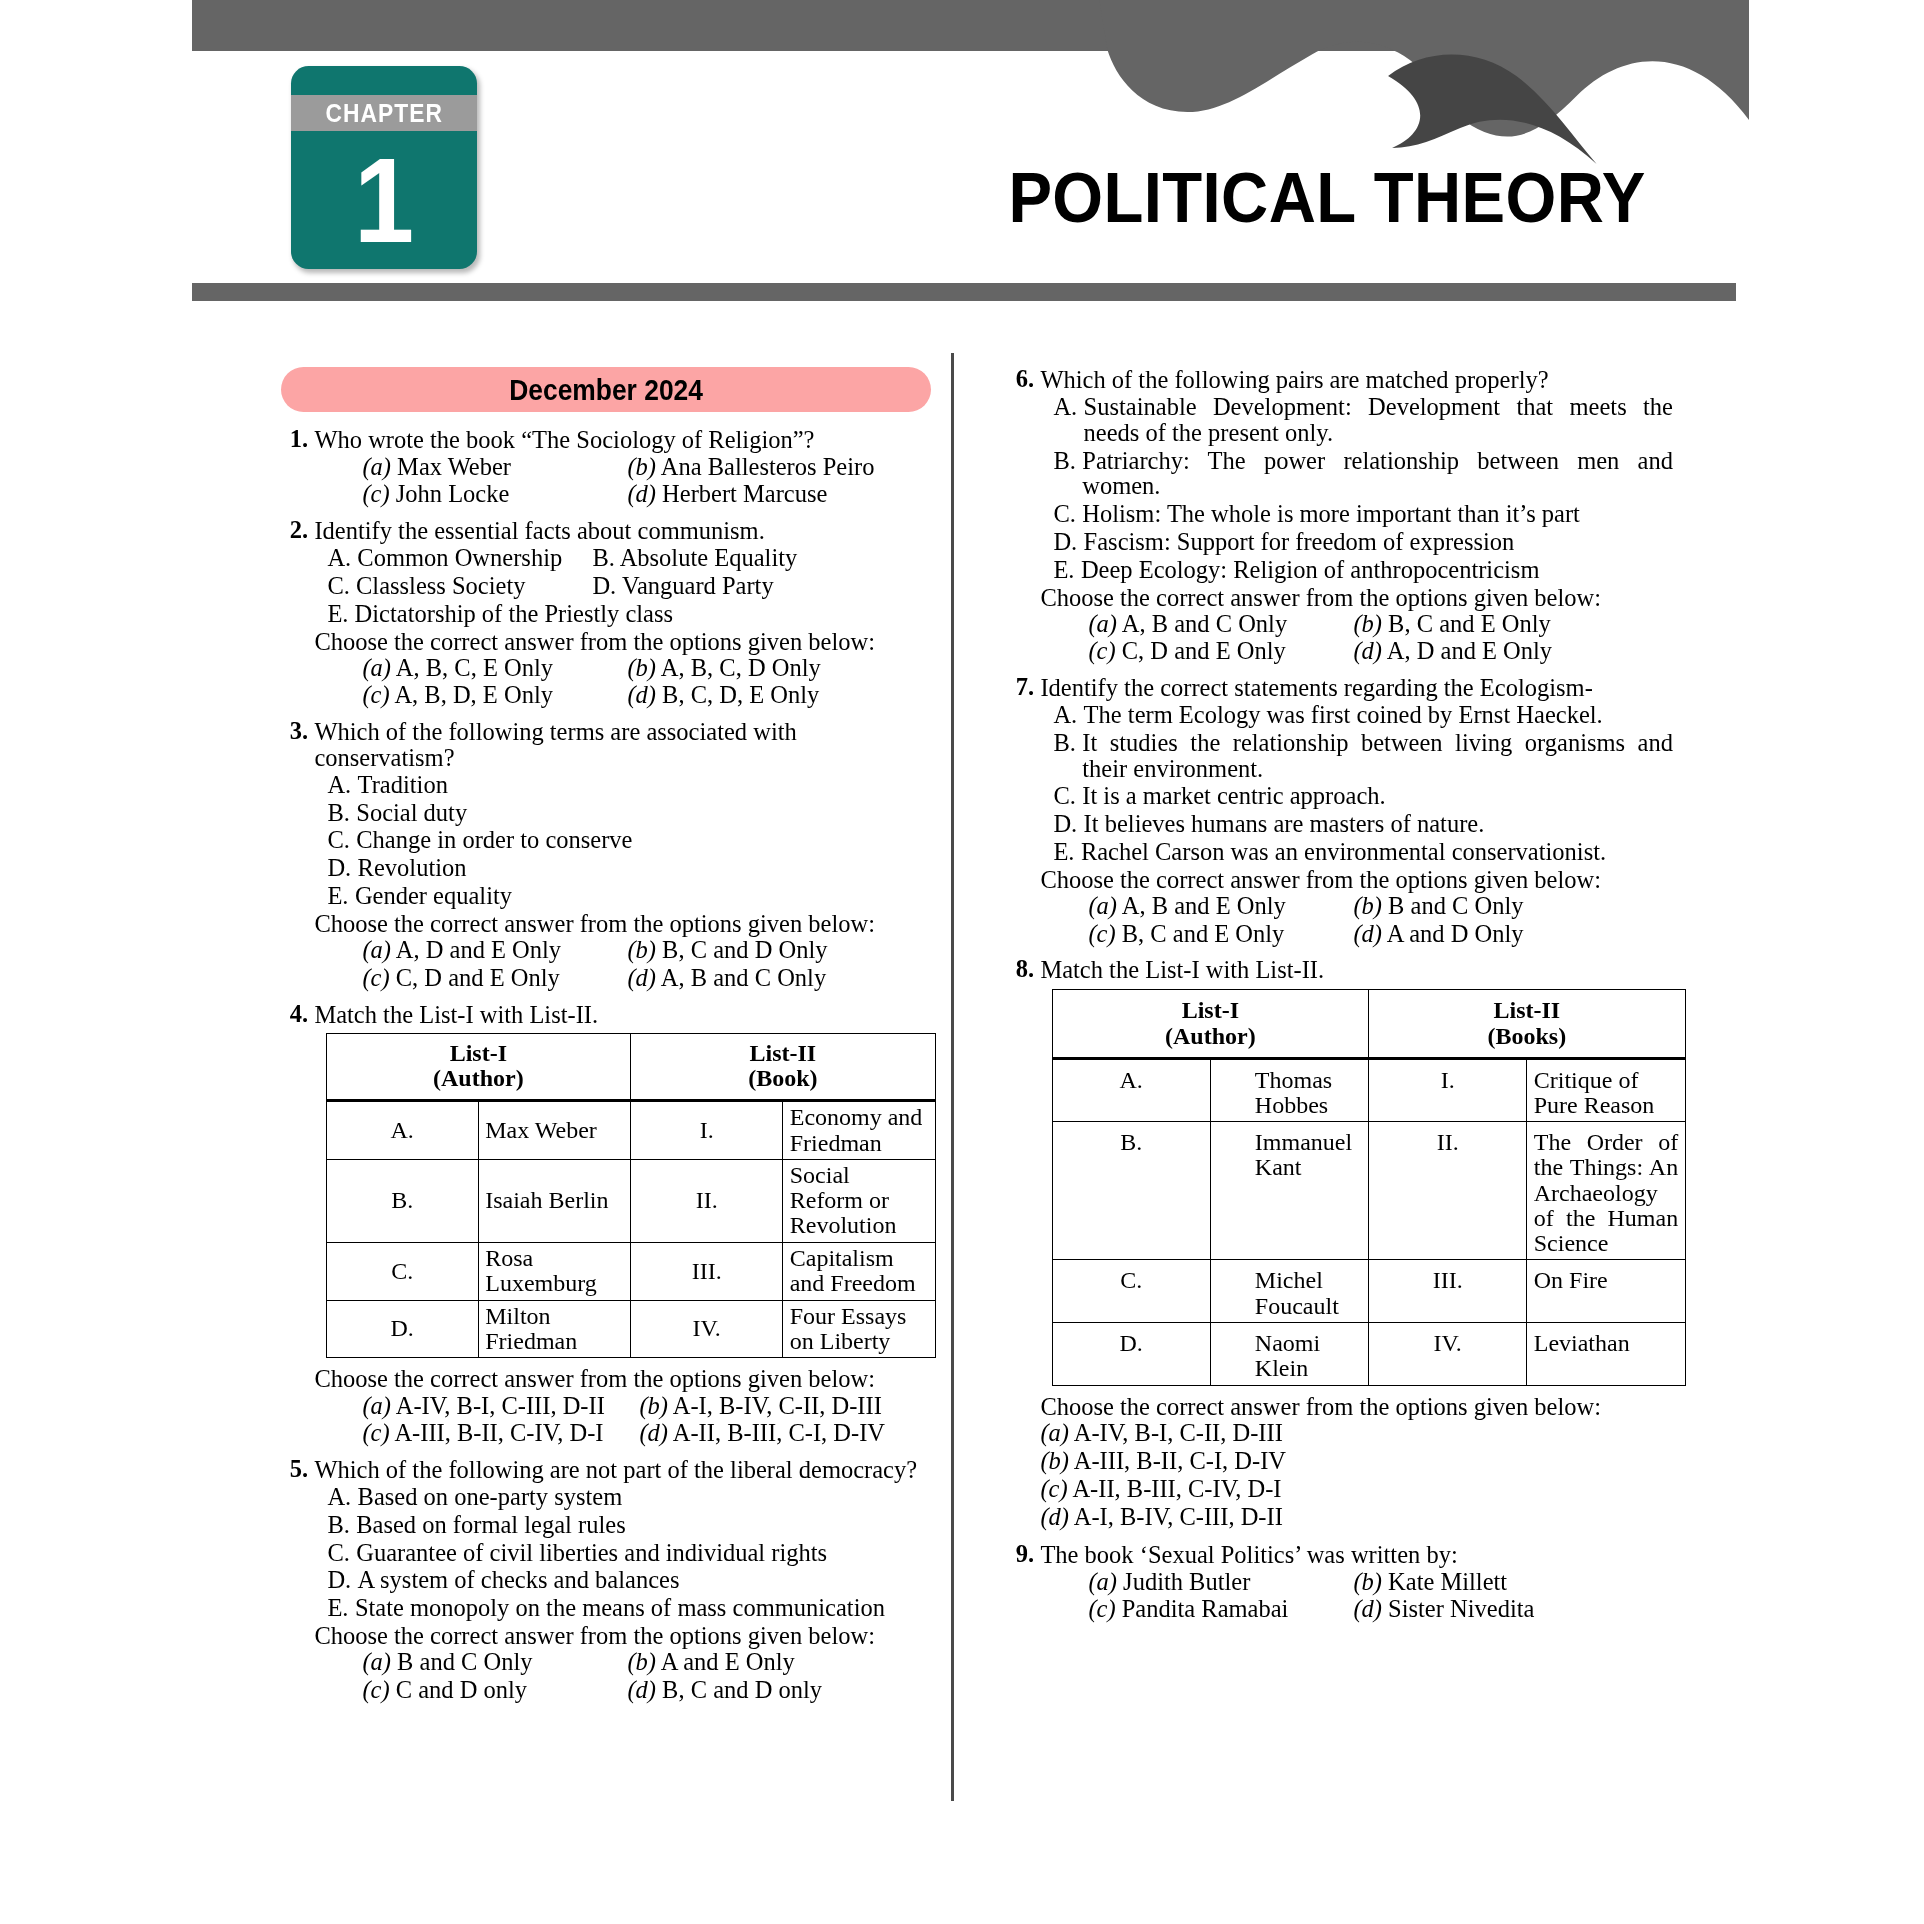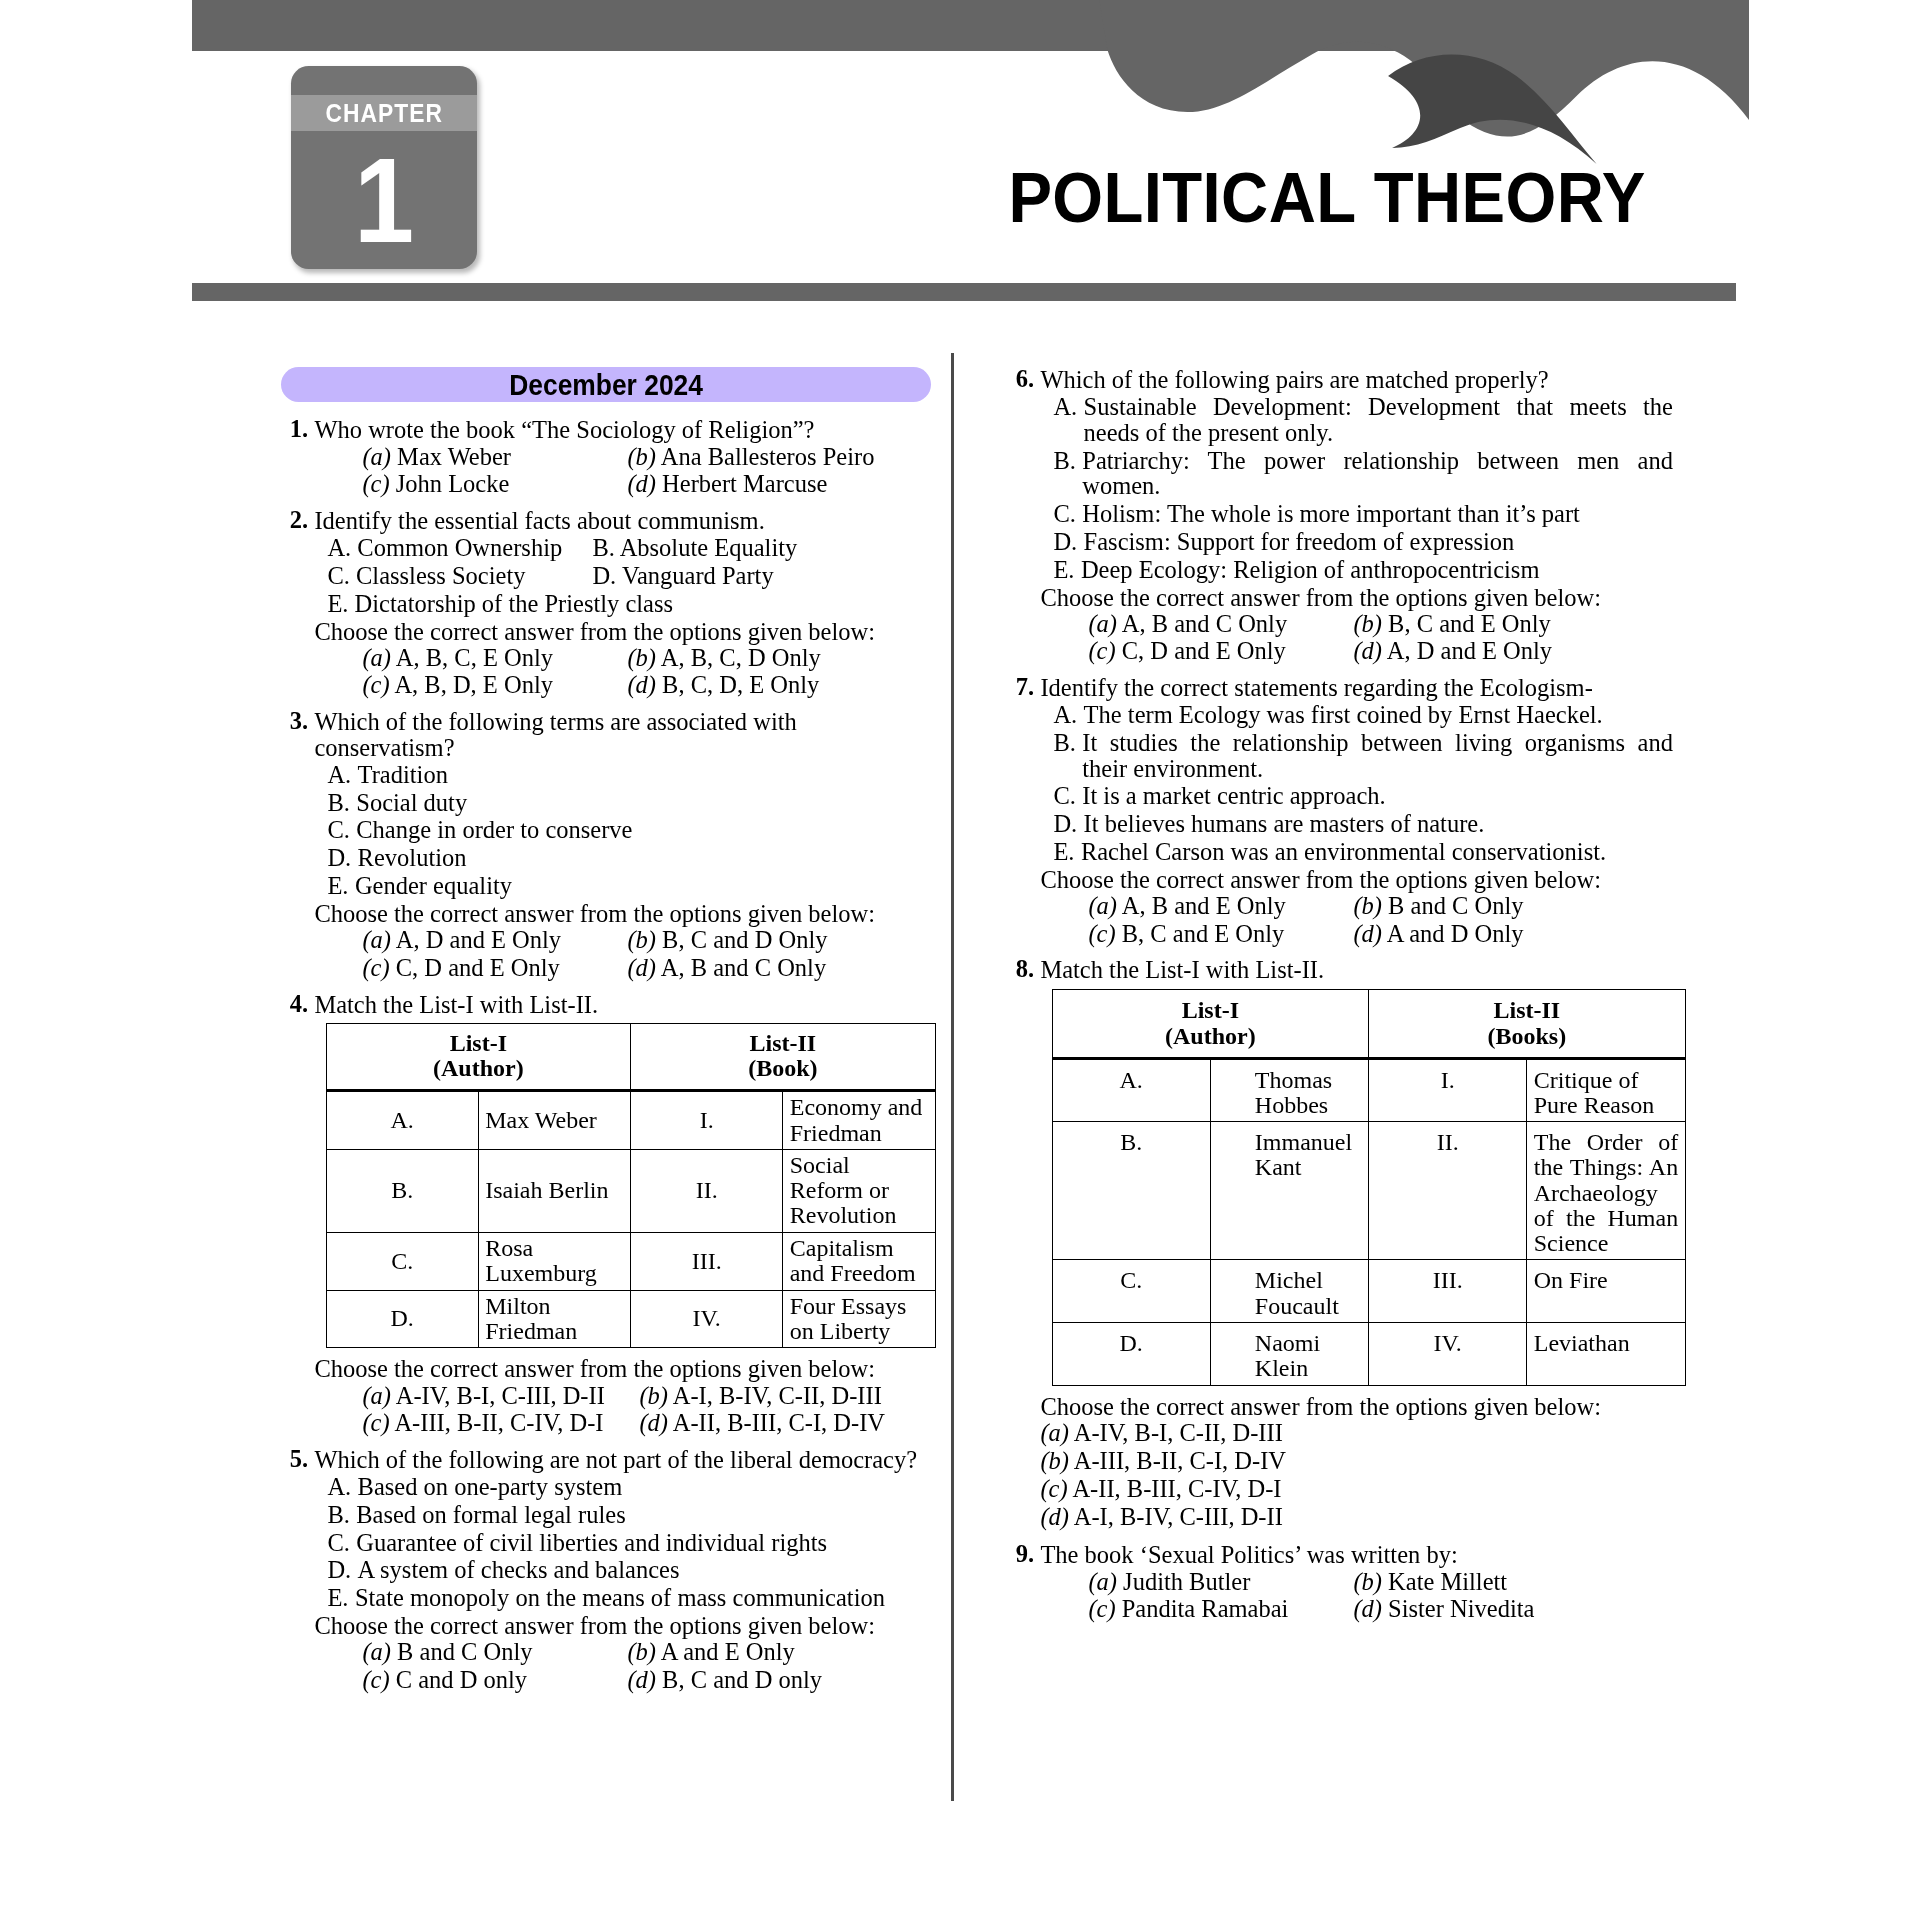--- a/index.html
+++ b/index.html
@@ -44,21 +44,21 @@
     height: 18.4px;
     background: #656565;
   }
 
   
   .chapter-badge {
     position: absolute;
     left: 291px; top: 66px;
     width: 186px;
     height: 203px;
-    background: #737373;
+    background: #0f766e;
     border-radius: 17.6px;
     box-shadow: 2.4px 3.2px 4.8px rgba(0,0,0,0.28);
     overflow: hidden;
   }
   .chapter-band {
     position: absolute;
     left: 0; top: 29px;
     width: 186px;
     height: 36px;
     background: #9b9b9b;
@@ -125,22 +125,22 @@
     left: 951px;
     top: 0px;
     width: 3.2px;
     height: 1448px;
     background: #4a4a4a;
   }
 
   
   .month-pill {
     width: 650px;
-    height: 35px;
-    background: #c4b5fd;
+    height: 45px;
+    background: #fca5a5;
     border-radius: 22.5px;
     display: flex;
     align-items: center;
     justify-content: center;
     margin-bottom: 14.4px;
     margin-top: 14.4px;
   }
   .month-pill span {
     font-family: "Liberation Sans Narrow", "Liberation Sans", sans-serif;
     font-weight: 700;

